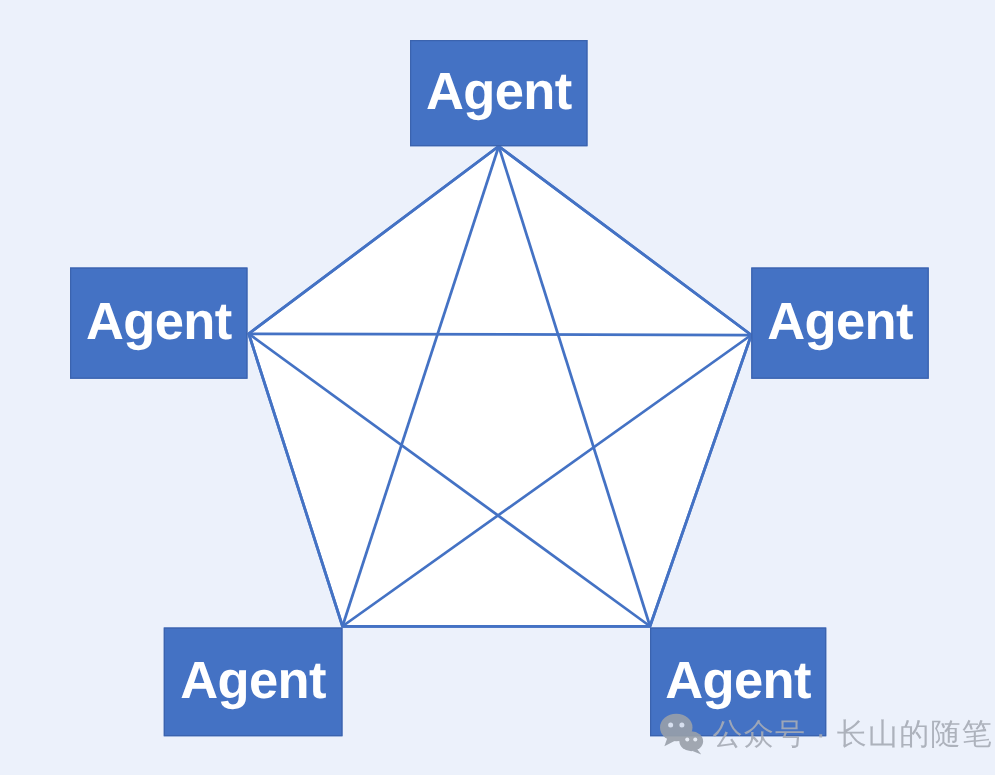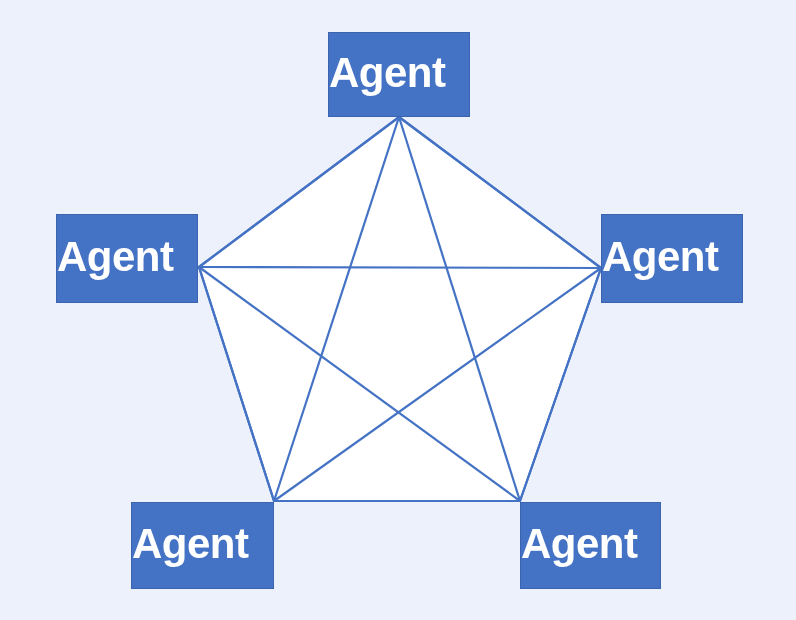--- a/index.html
+++ b/index.html
@@ -19,21 +19,21 @@
     left: 0;
     top: 0;
   }
   .agent-box {
     position: absolute;
     background: #4472C4;
     border: 1px solid #3B63AE;
     box-sizing: border-box;
     display: flex;
     align-items: center;
-    justify-content: flex-start;
+    justify-content: center;
     z-index: 2;
   }
   .agent-box span {
     color: #FFFFFF;
     font-size: 42px;
     font-weight: 600;
     letter-spacing: -0.5px;
     line-height: 1;
     padding-bottom: 4px;
   }
@@ -89,14 +89,31 @@
   <div class="agent-box" id="box-right">
     <span>Agent</span>
   </div>
   <div class="agent-box" id="box-bottom-left">
     <span>Agent</span>
   </div>
   <div class="agent-box" id="box-bottom-right">
     <span>Agent</span>
   </div>
 
+  <div class="watermark">
+    <svg class="wm-icon" width="36" height="36" viewBox="0 0 36 36">
+      <g fill="#99A0AA">
+        <ellipse cx="14" cy="13" rx="13" ry="11"></ellipse>
+        <path d="M7,21 L4.5,28 L13,23.5 Z"></path>
+      </g>
+      <circle cx="9.5" cy="11" r="2" fill="#E6EBF4"></circle>
+      <circle cx="18.5" cy="11" r="2" fill="#E6EBF4"></circle>
+      <g fill="#99A0AA">
+        <ellipse cx="26" cy="24" rx="9.5" ry="8"></ellipse>
+        <path d="M30.5,30 L34,34.5 L26.5,31.5 Z"></path>
+      </g>
+      <circle cx="22.8" cy="22.5" r="1.6" fill="#E6EBF4"></circle>
+      <circle cx="29.2" cy="22.5" r="1.6" fill="#E6EBF4"></circle>
+    </svg>
+    <span class="watermark-text">公众号 · 长山的随笔</span>
+  </div>
 
 </div>
 
 </body></html>

